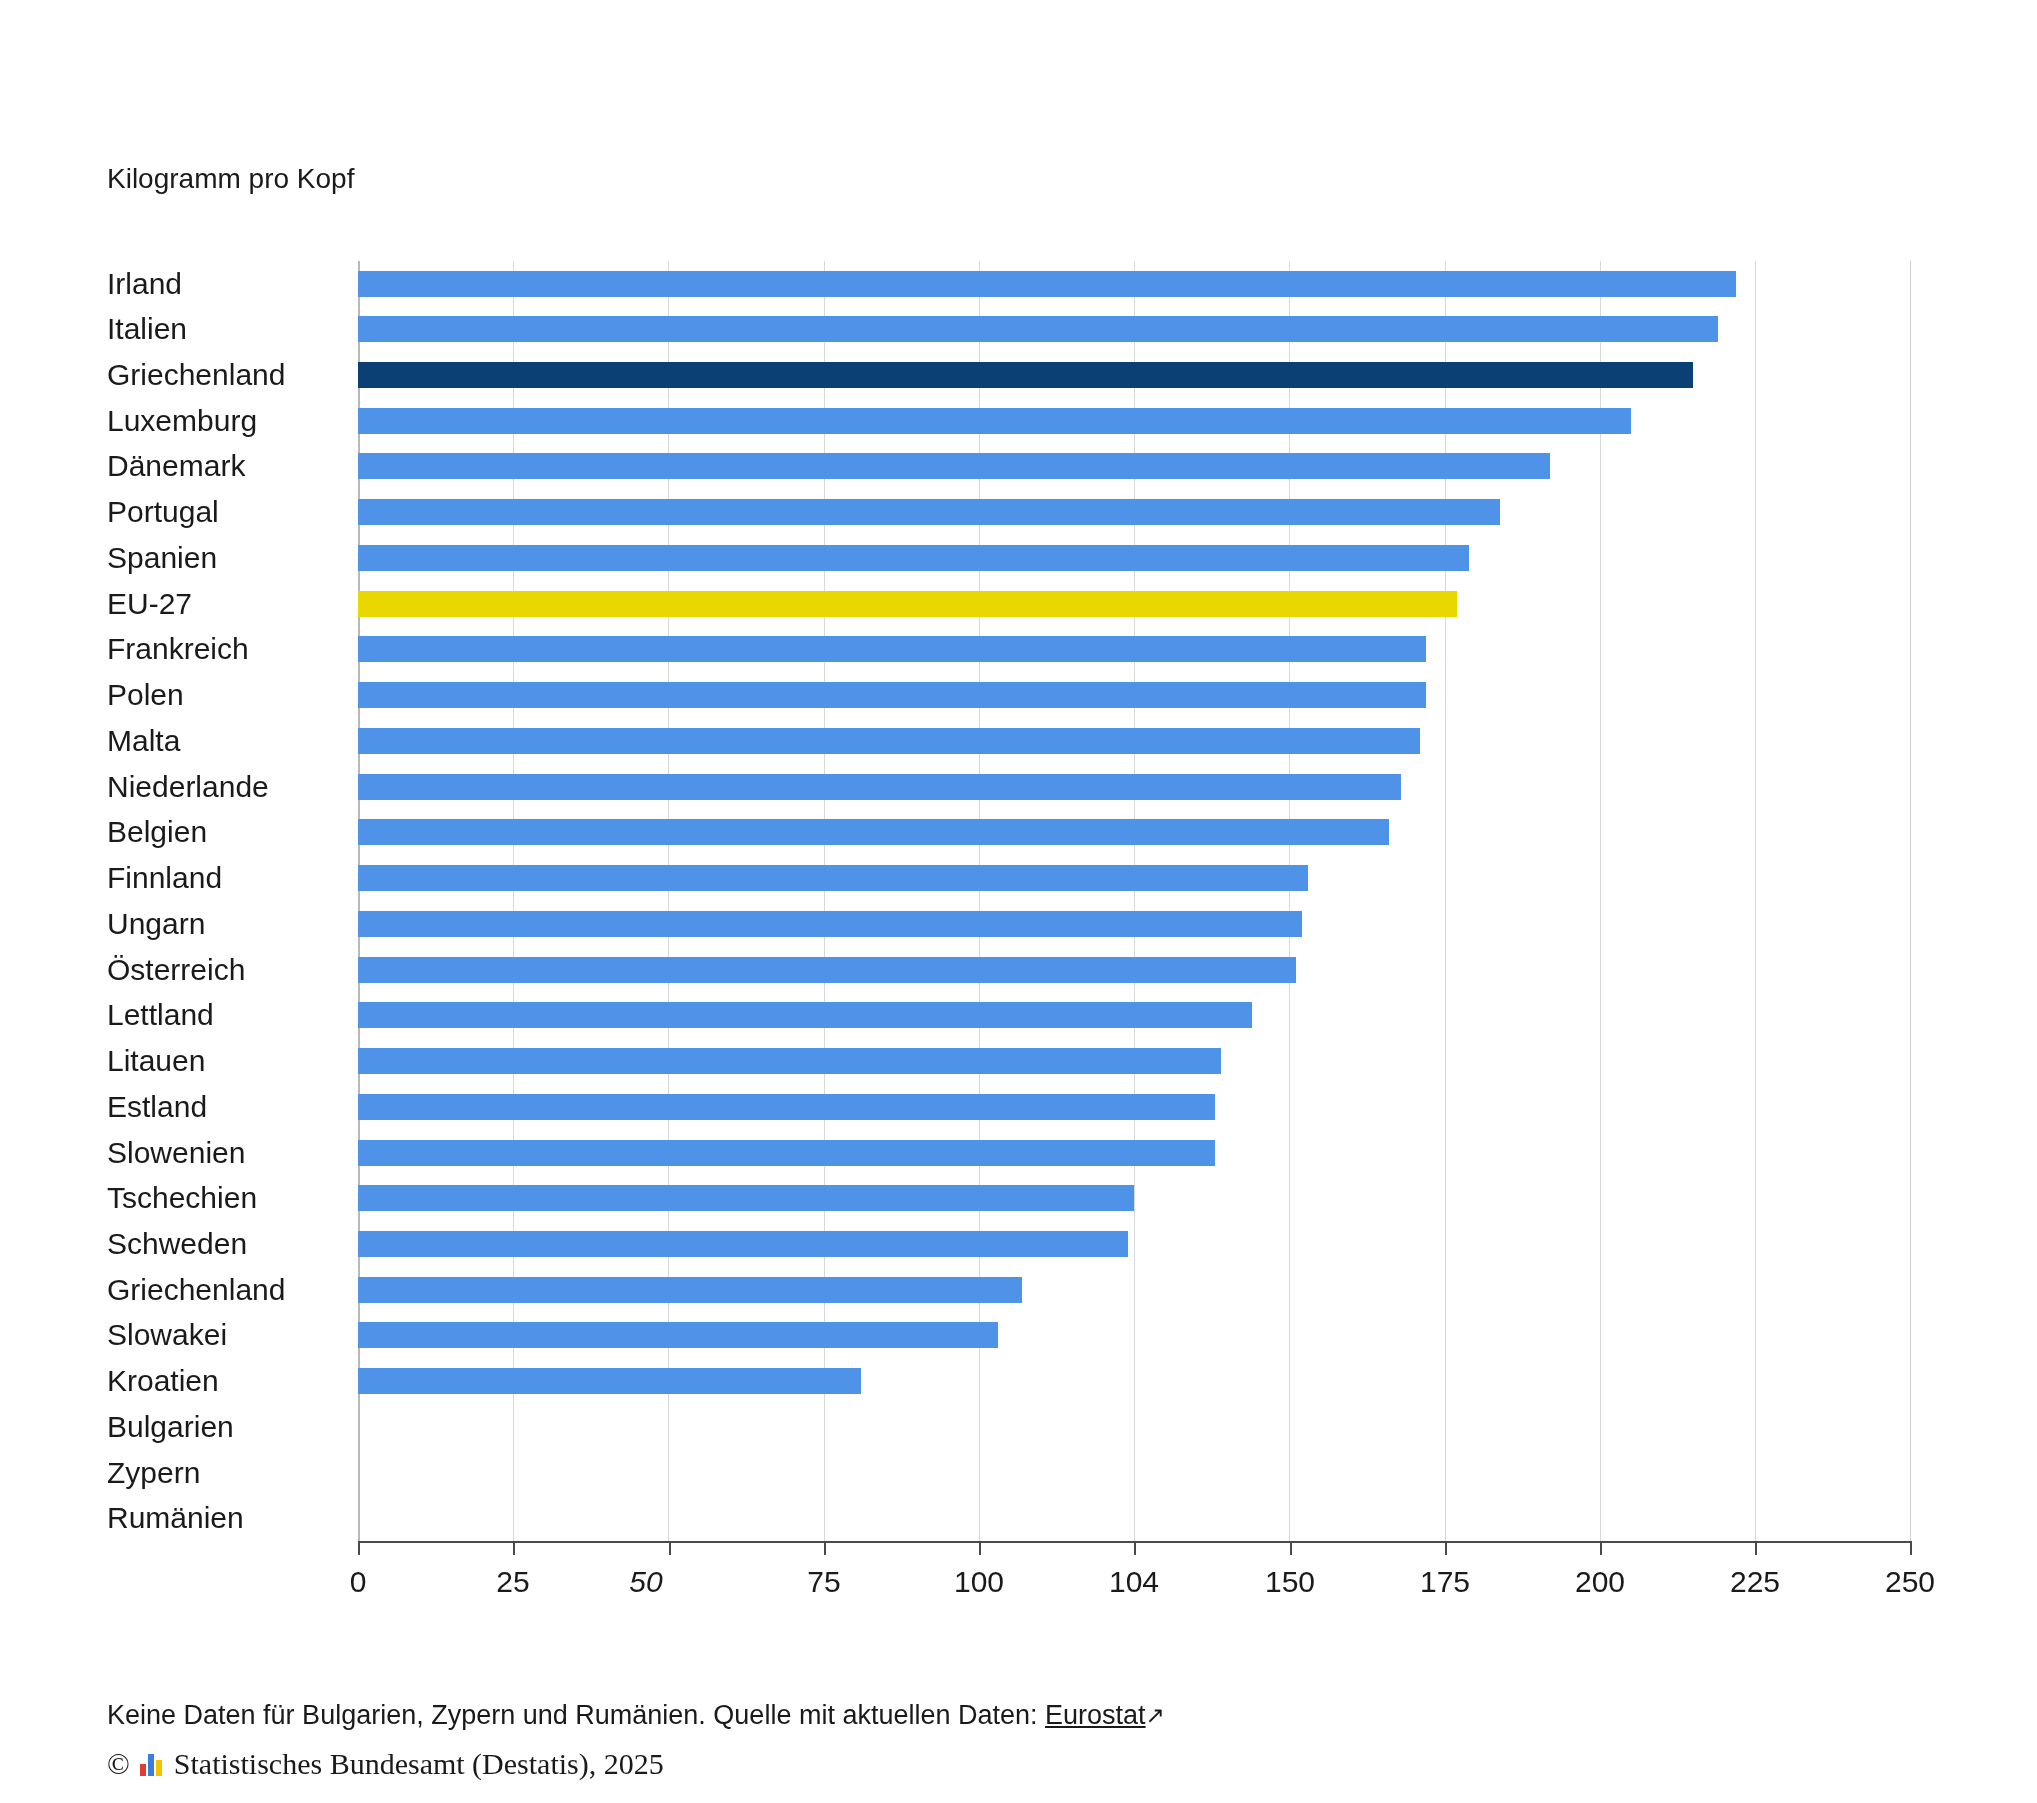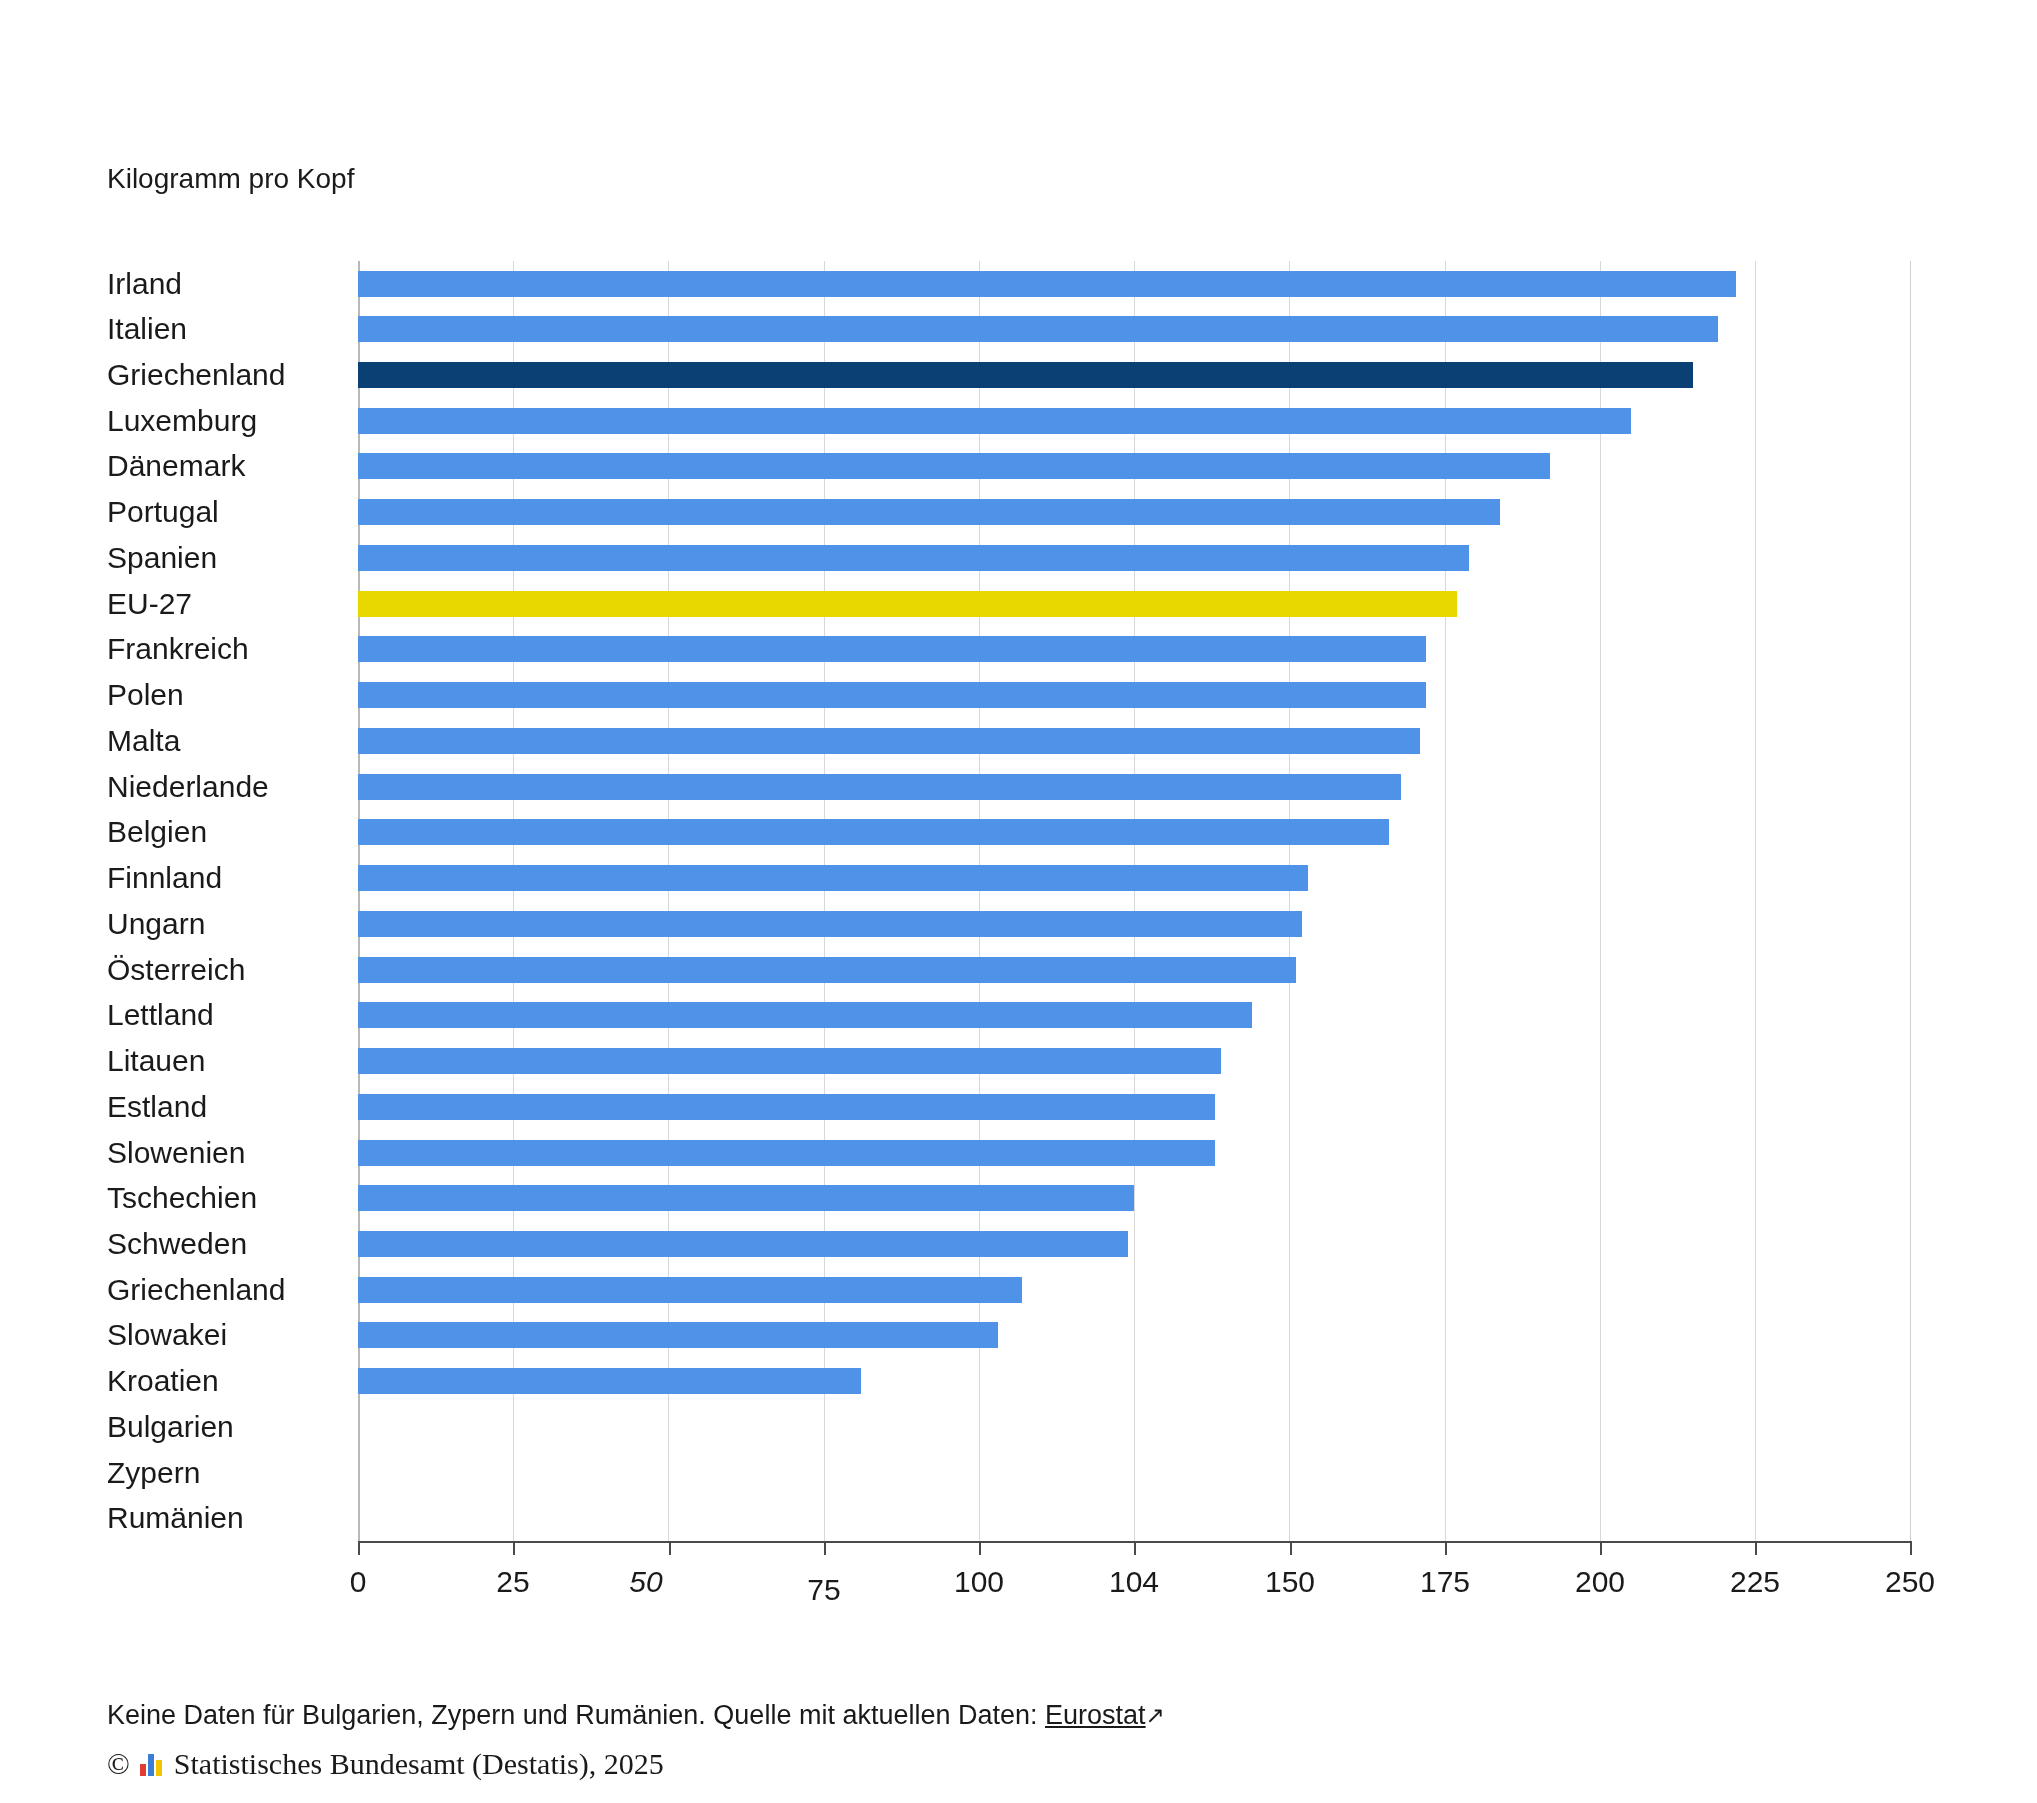--- a/index.html
+++ b/index.html
@@ -244,21 +244,21 @@
       <div class="bar" title="Kroatien: 81" style="left: 358px; top: 1381px; width: 503px;"></div>
     </div>
   <div id="xaxis-layer">
       <div class="tick" style="left: 358px;"></div>
       <div class="tick-label" style="left: 358px;">0</div>
       <div class="tick" style="left: 513px;"></div>
       <div class="tick-label" style="left: 513px;">25</div>
       <div class="tick" style="left: 669px;"></div>
       <div class="tick-label" style="left: 646px; font-style: italic;">50</div>
       <div class="tick" style="left: 824px;"></div>
-      <div class="tick-label" style="left: 824px; margin-top: 8px;">75</div>
+      <div class="tick-label" style="left: 824px;">75</div>
       <div class="tick" style="left: 979px;"></div>
       <div class="tick-label" style="left: 979px;">100</div>
       <div class="tick" style="left: 1134px;"></div>
       <div class="tick-label" style="left: 1134px;">104</div>
       <div class="tick" style="left: 1290px;"></div>
       <div class="tick-label" style="left: 1290px;">150</div>
       <div class="tick" style="left: 1445px;"></div>
       <div class="tick-label" style="left: 1445px;">175</div>
       <div class="tick" style="left: 1600px;"></div>
       <div class="tick-label" style="left: 1600px;">200</div>

